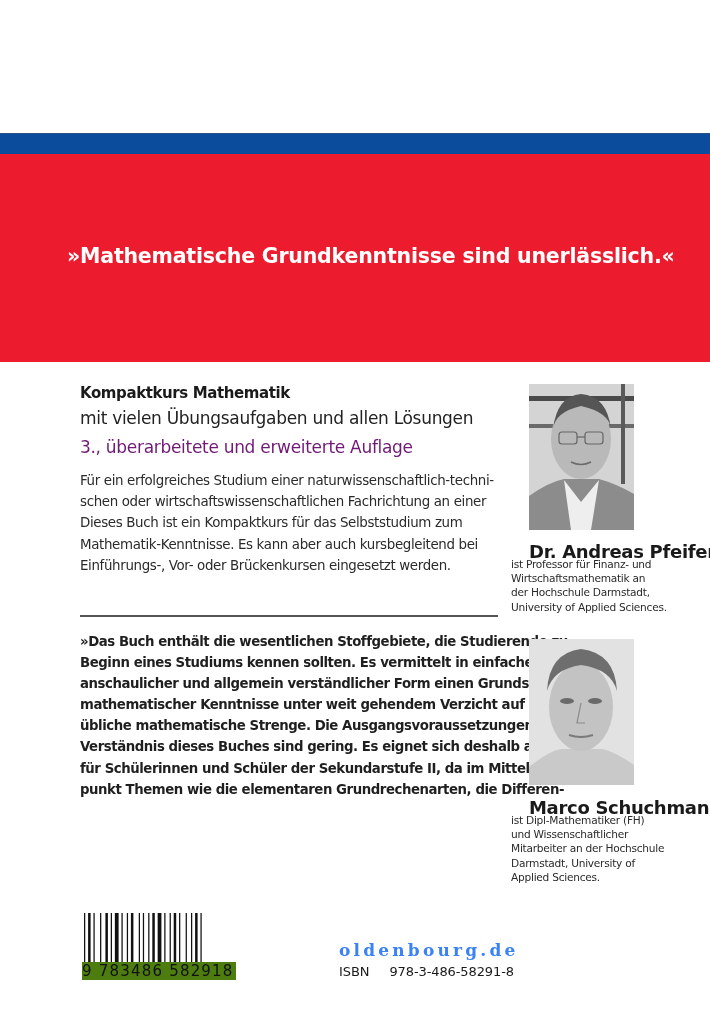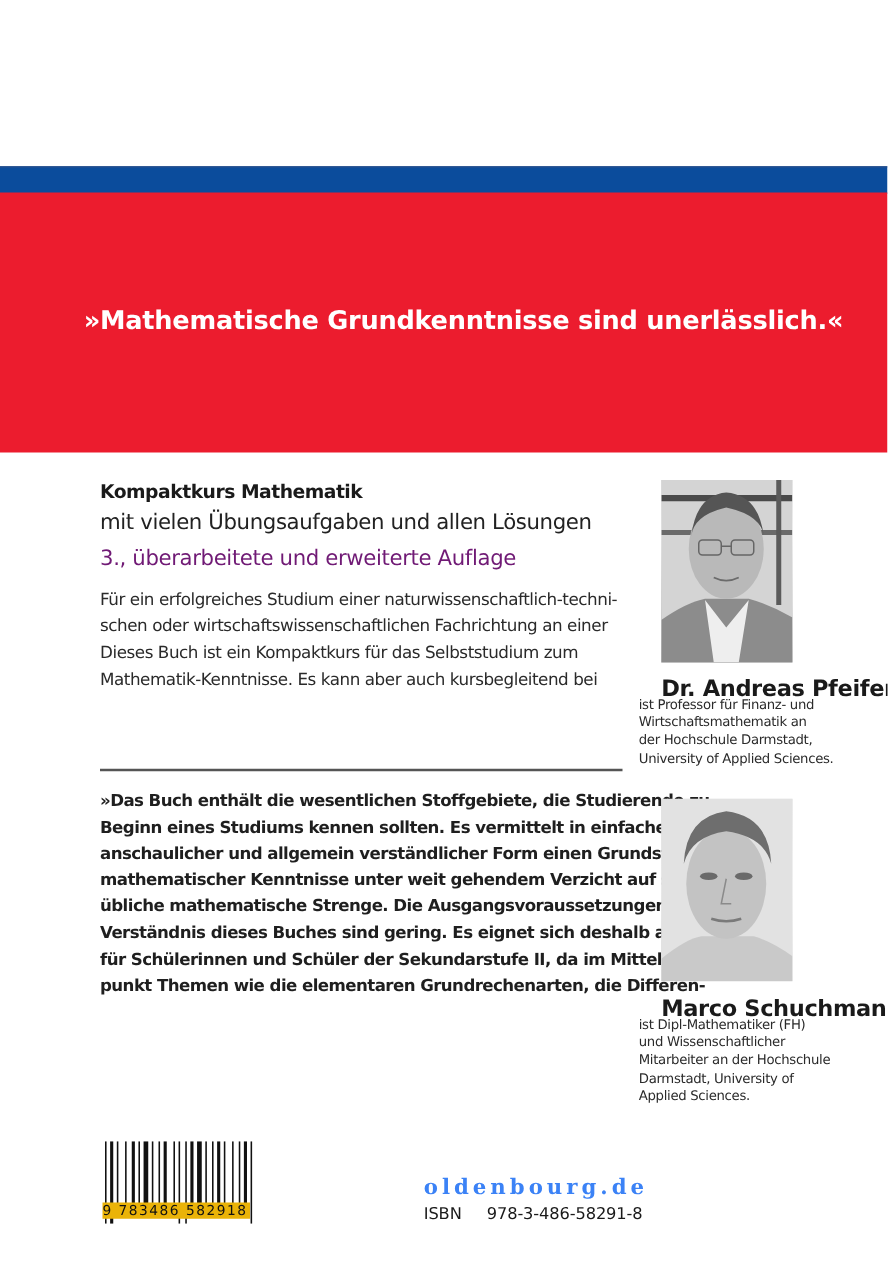--- a/index.html
+++ b/index.html
@@ -20,41 +20,42 @@
   .photo1 { top:384px; background:linear-gradient(180deg,#cfcfcf 0%,#e2e2e2 30%,#bdbdbd 70%,#8a8a8a 100%); }
   .photo2 { top:639px; background:linear-gradient(180deg,#d8d8d8 0%,#e6e6e6 50%,#cfcfcf 100%); }
   .author-name { position:absolute; left:529px; font-size:18px; font-weight:bold; color:#1a1a1a; letter-spacing:-0.3px; white-space:nowrap;text-align:center; }
   .author-bio { position:absolute; left:511px; font-size:10.6px; line-height:14.2px; color:#2a2a2a; letter-spacing:-0.25px; }
   .author-bio div { white-space:nowrap; }
   .a1-name { top:541px; }
   .a1-bio { top:557px; }
   .a2-name { top:797px; }
   .a2-bio { top:813px; }
   .barcode { position:absolute; left:82px; top:913px; width:125px; height:66px; }
-  .barcode-digits { position:absolute; left:82px; top:962px; font-family:"DejaVu Sans", sans-serif; font-size:11px; color:#111; letter-spacing:1.2px; white-space:nowrap; background:#eab308; padding-right:2px; }
+  .barcode-digits { position:absolute; left:82px; top:962px; font-family:"DejaVu Sans", sans-serif; font-size:15px; color:#111; letter-spacing:1.2px; white-space:nowrap; background:#4d7c0f; padding-right:2px; }
   .publisher { position:absolute; left:339px; top:940px; font-family:"DejaVu Serif", serif; font-size:17px; font-weight:bold; letter-spacing:3.2px; color:#3b82f6; white-space:nowrap; }
   .isbn { position:absolute; left:339px; top:964px; font-size:13px; color:#1a1a1a; white-space:nowrap; letter-spacing:-0.1px; }
   .isbn .label { margin-right:16px; }
 </style>
 </head>
 <body>
 
 <div class="band-blue"></div>
 <div class="band-red"></div>
 <div class="tagline">»Mathematische Grundkenntnisse sind unerlässlich.«</div>
 
 <div class="title">Kompaktkurs Mathematik</div>
 <div class="subtitle">mit vielen Übungsaufgaben und allen Lösungen</div>
 <div class="edition">3., überarbeitete und erweiterte Auflage</div>
 
 <div class="desc">
   <div>Für ein erfolgreiches Studium einer naturwissenschaftlich-techni-</div>
   <div>schen oder wirtschaftswissenschaftlichen Fachrichtung an einer</div>
   <div>Dieses Buch ist ein Kompaktkurs für das Selbststudium zum</div>
   <div>Mathematik-Kenntnisse. Es kann aber auch kursbegleitend bei</div>
+  <div>Einführungs-, Vor- oder Brückenkursen eingesetzt werden.</div>
 </div>
 
 <div class="divider"></div>
 
 <div class="quote">
   <div>»Das Buch enthält die wesentlichen Stoffgebiete, die Studierende zu</div>
   <div>Beginn eines Studiums kennen sollten. Es vermittelt in einfacher,</div>
   <div>anschaulicher und allgemein verständlicher Form einen Grundstock</div>
   <div>mathematischer Kenntnisse unter weit gehendem Verzicht auf sonst</div>
   <div>übliche mathematische Strenge. Die Ausgangsvoraussetzungen zum</div>

